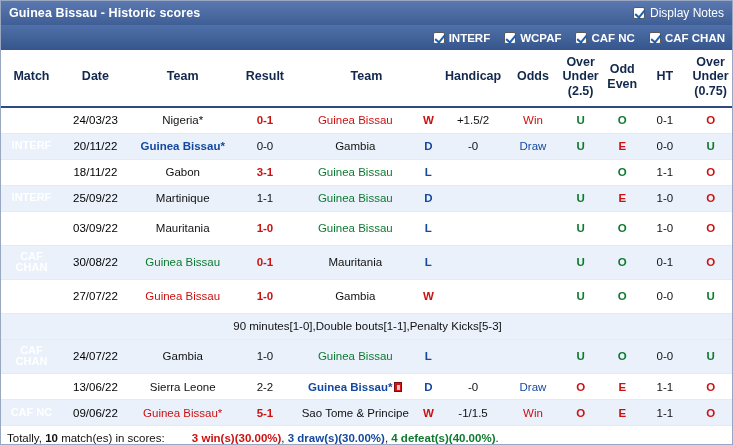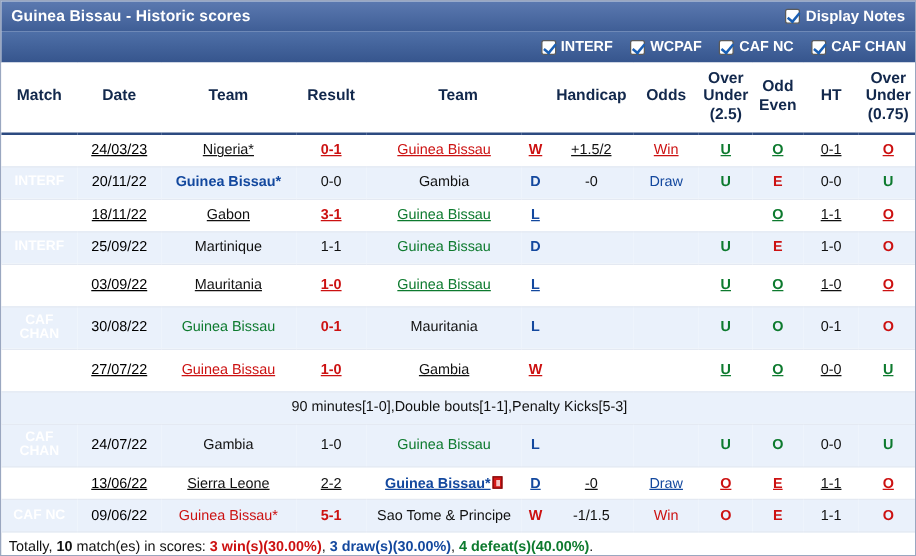--- a/index.html
+++ b/index.html
@@ -24,21 +24,21 @@
     display: flex;
     align-items: center;
     justify-content: space-between;
     padding: 0 8px;
     font-size: 12.5px;
     font-weight: bold;
   }
   .titlebar .title { letter-spacing: 0.1px; }
   .titlebar .right {
     display: flex; align-items: center; gap: 5px;
-    font-size: 12px; font-weight: bold;
+    font-size: 12px; font-weight: normal;
   }
   .cb {
     width: 12px; height: 12px;
     background: #fff;
     border: 1px solid #5a5a5a;
     display: inline-block;
     position: relative;
     border-radius: 2px;
   }
   .cb.checked::after {
@@ -105,21 +105,21 @@
     background: #fff;
   }
   table.scores td {
     padding: 5px 3px;
     text-align: center;
     vertical-align: middle;
     border-bottom: 1px solid #e4e9f2;
     height: 26px;
   }
   .row-alt td { background: #eaf1fb; }
-  .row-norm td { background: #ffffff; text-decoration: underline; }
+  .row-norm td { background: #ffffff; }
 
   td.comp {
     font-weight: bold;
     font-size: 11px;
     color: #fff;
     line-height: 1.05;
     padding: 2px;
   }
   .comp-cafnc { background: #9a9a9a; }
   .comp-interf { background: #d8a33a; }
@@ -171,21 +171,21 @@
     opacity: .75;
   }
   
   .summary {
     padding: 4px 6px 2px 6px;
     font-size: 11.5px;
     color: #111;
     line-height: 1.55;
   }
   .summary div { white-space: nowrap; overflow: hidden; }
-  .sred { color: #cc1111; font-weight: bold; }
+  .sred { color: #cc1111; font-weight: bold; margin-left: 24px; }
   .sgreen { color: #0d7a2e; font-weight: bold; }
   .sblue { color: #13489e; font-weight: bold; }
   .sbold { font-weight: bold; }
 </style>
 </head>
 <body>
 
 <div id="app">
 
   <div class="titlebar">

